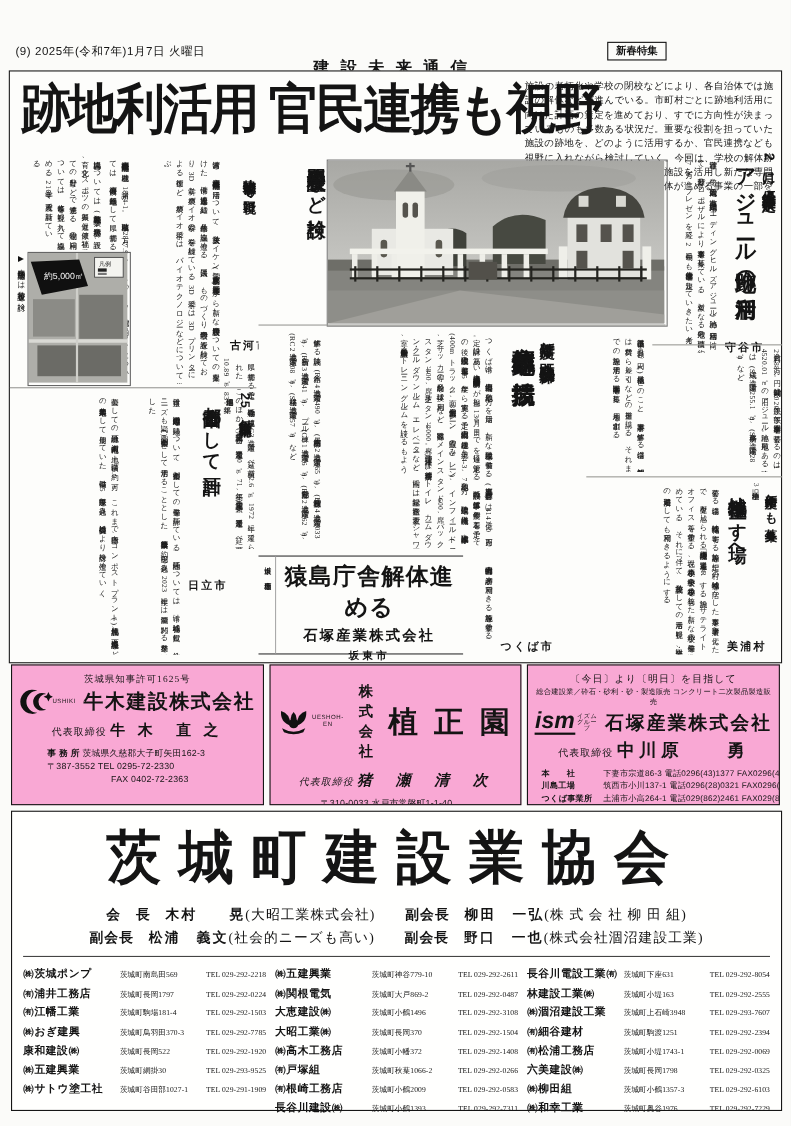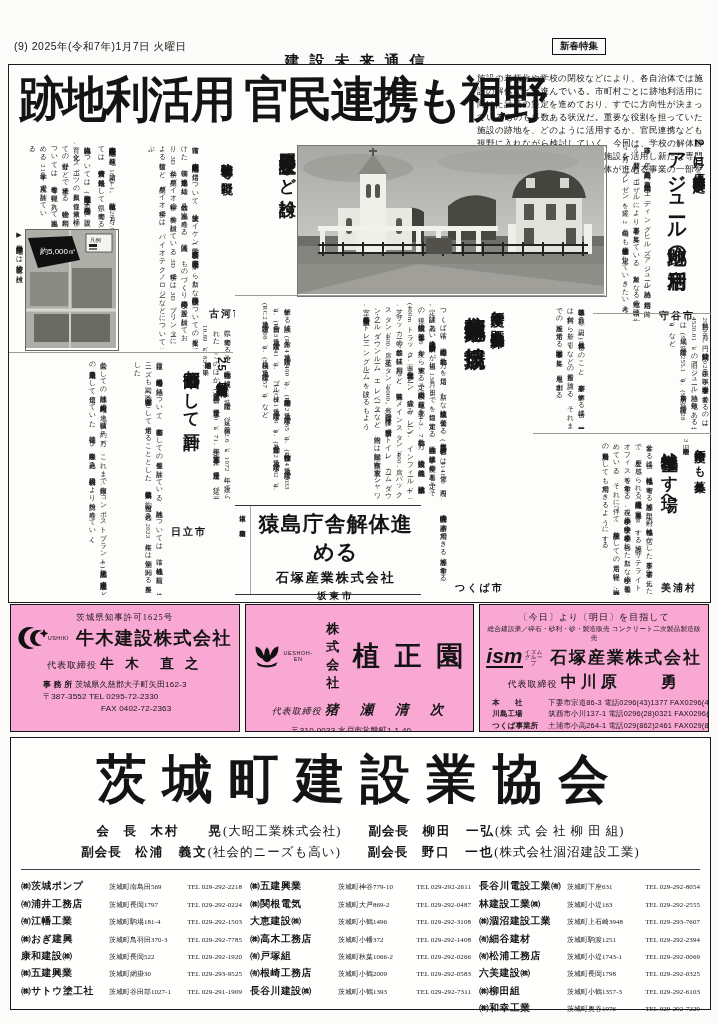--- a/index.html
+++ b/index.html
@@ -379,20 +379,25 @@
             <span class="mem-addr">茨城町大戸869-2</span>
             <span class="mem-tel">TEL 029-292-0487</span>
           </div>
 
           <div class="mem-row">
             <span class="mem-name">大恵建設㈱</span>
             <span class="mem-addr">茨城町小鶴1496</span>
             <span class="mem-tel">TEL 029-292-3108</span>
           </div>
 
+          <div class="mem-row">
+            <span class="mem-name">大昭工業㈱</span>
+            <span class="mem-addr">茨城町長岡370</span>
+            <span class="mem-tel">TEL 029-292-1504</span>
+          </div>
 
           <div class="mem-row">
             <span class="mem-name">㈱高木工務店</span>
             <span class="mem-addr">茨城町小幡372</span>
             <span class="mem-tel">TEL 029-292-1408</span>
           </div>
 
           <div class="mem-row">
             <span class="mem-name">㈲戸塚組</span>
             <span class="mem-addr">茨城町秋葉1066-2</span>

